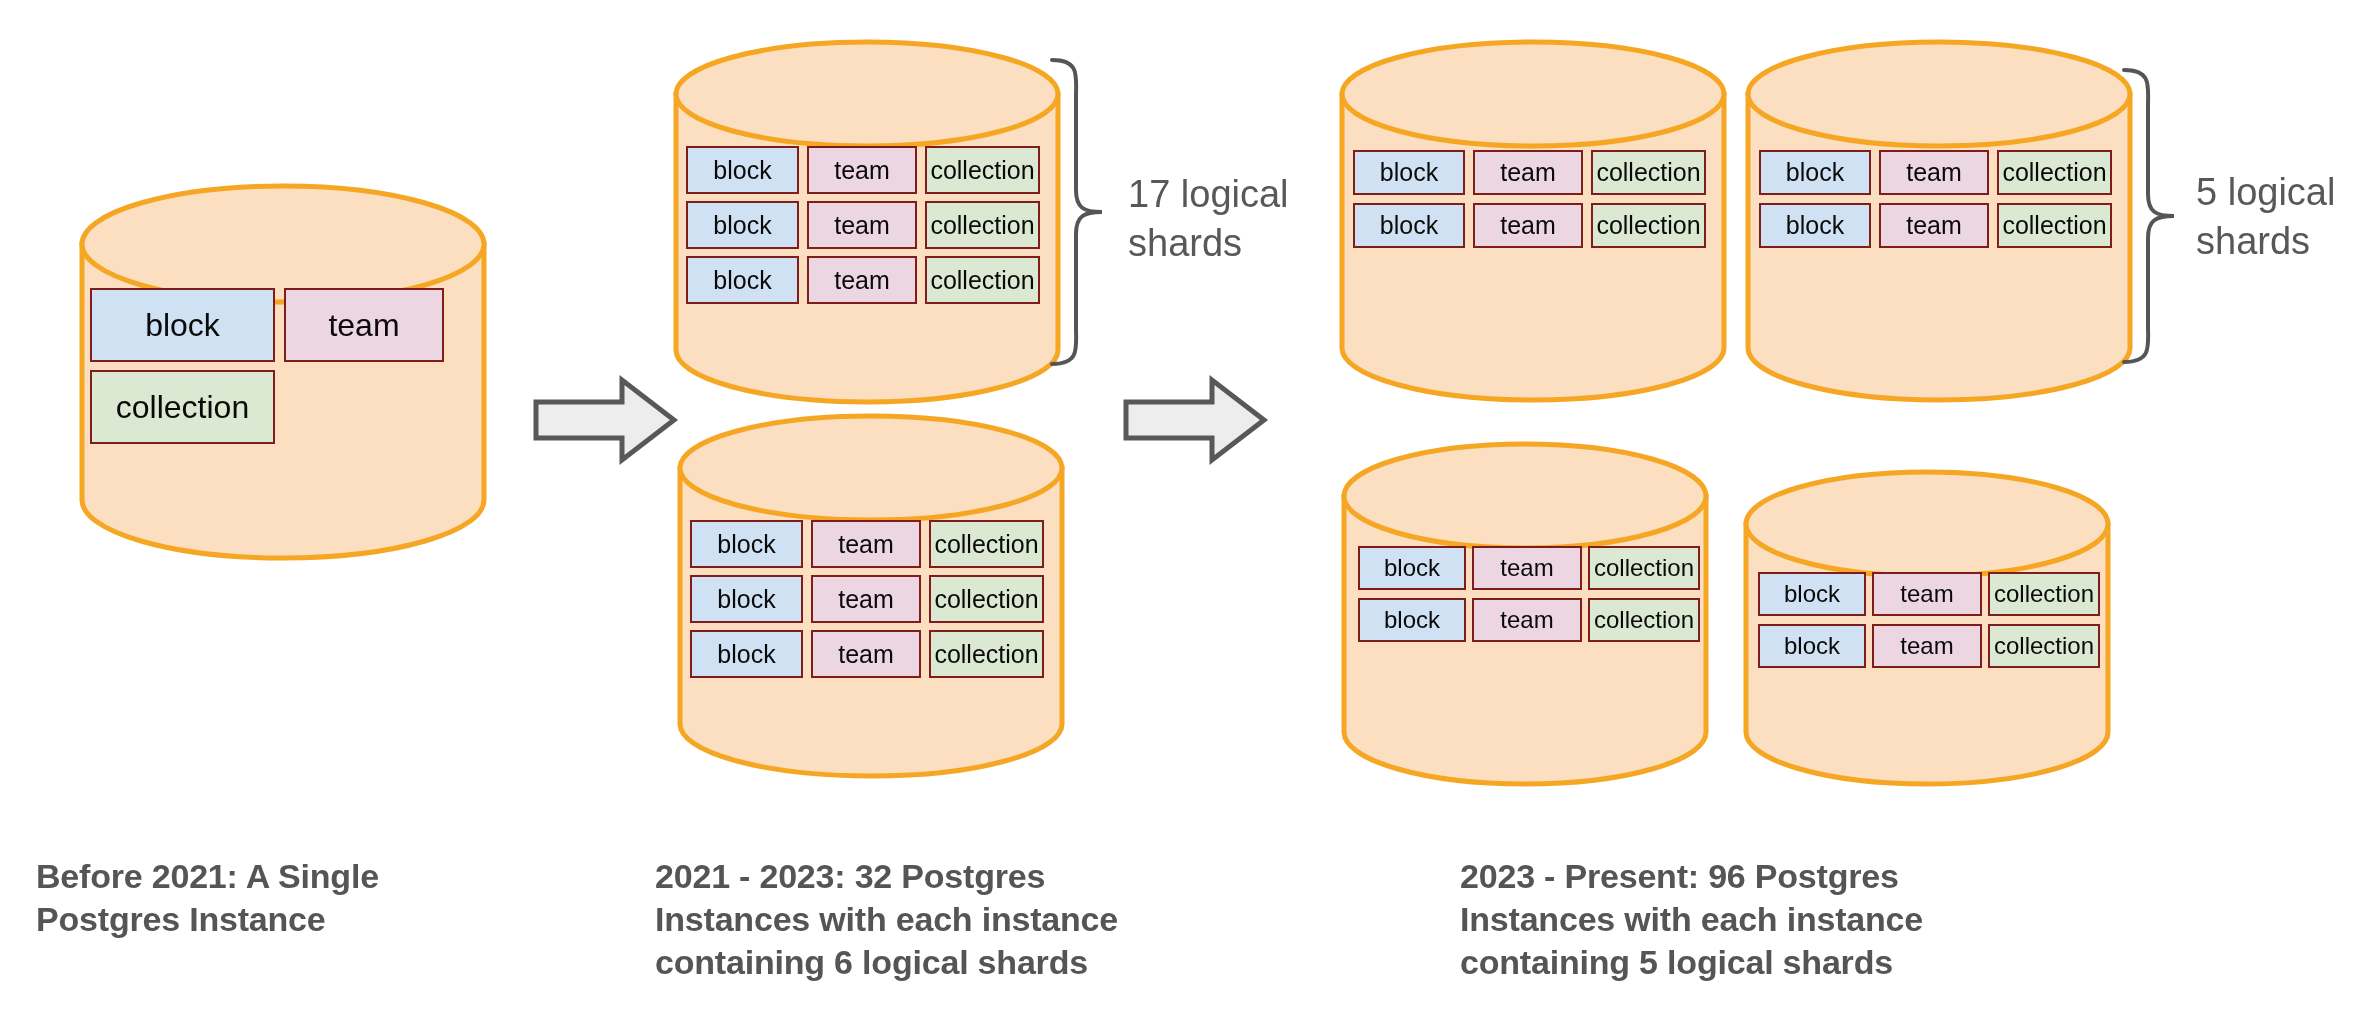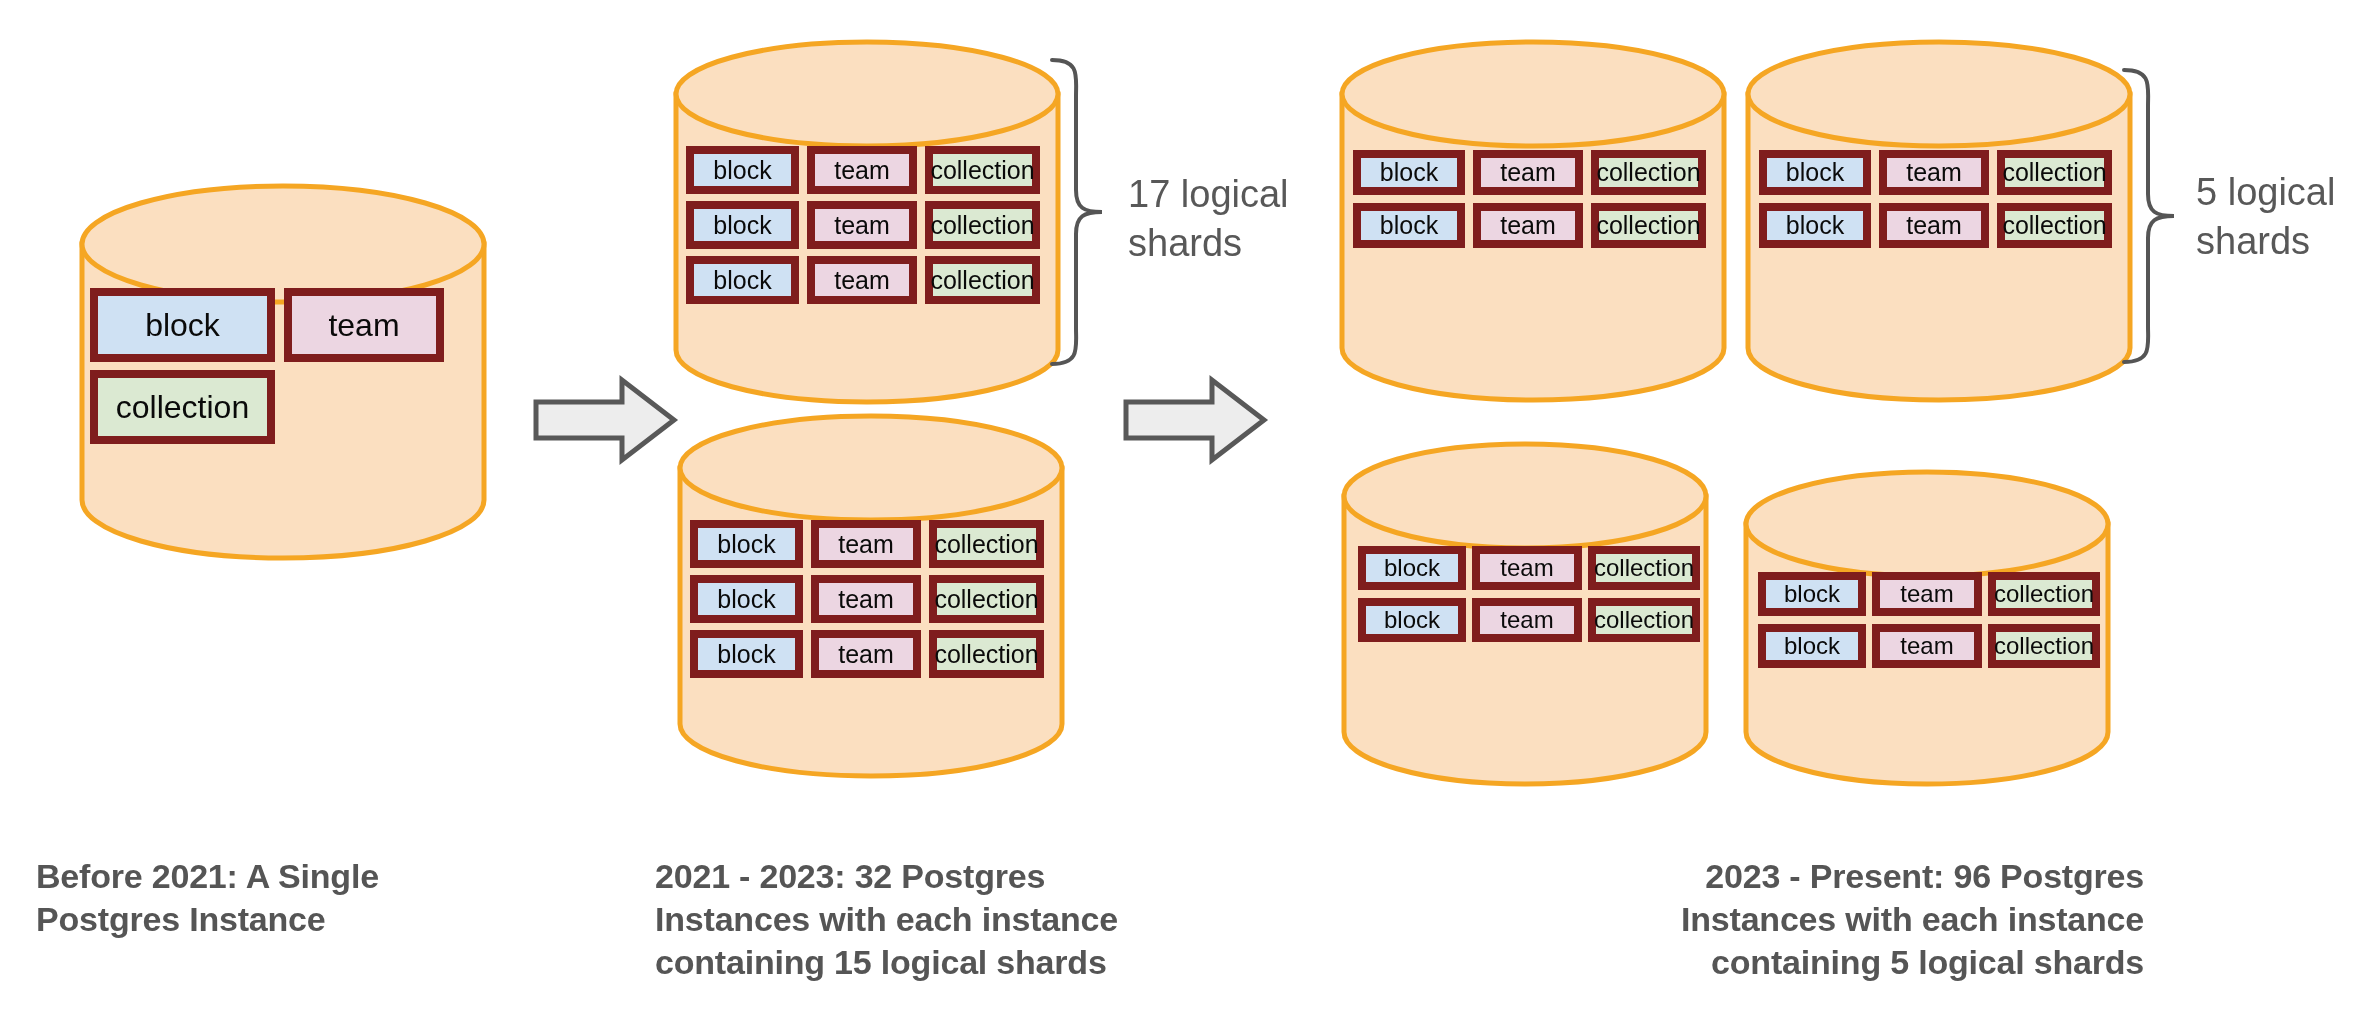--- a/index.html
+++ b/index.html
@@ -37,21 +37,21 @@
     position: absolute;
     display: flex;
     flex-direction: column;
   }
   .shard-row {
     display: flex;
     flex-direction: row;
   }
   .shard {
     box-sizing: border-box;
-    border: 8px solid #7f1d1d;
+    border: 2px solid #7f1d1d;
     display: flex;
     align-items: center;
     justify-content: center;
     color: #0a0a0a;
     white-space: nowrap;
     line-height: 1;
   }
   .shard.block      { background: #cfe1f3; }
   .shard.team       { background: #ecd6e2; }
   .shard.collection { background: #dbe9d2; }
@@ -258,19 +258,19 @@
     </svg>
   </div>
   <div class="brace-label" style="left:2196px; top:168px; width:200px;">5 logical
 shards</div>
 
   <div class="caption" style="left:36px; top:855px; width:520px;">Before 2021: A Single
 Postgres Instance</div>
 
   <div class="caption" style="left:655px; top:855px; width:620px;">2021 - 2023: 32 Postgres
 Instances with each instance
-containing 15 logical shards</div>
-
-  <div class="caption" style="left:1524px; top:855px; width:620px;text-align:right;">2023 - Present: 96 Postgres
+containing 6 logical shards</div>
+
+  <div class="caption" style="left:1460px; top:855px; width:620px;">2023 - Present: 96 Postgres
 Instances with each instance
 containing 5 logical shards</div>
 
 </div>
 
 </body></html>

